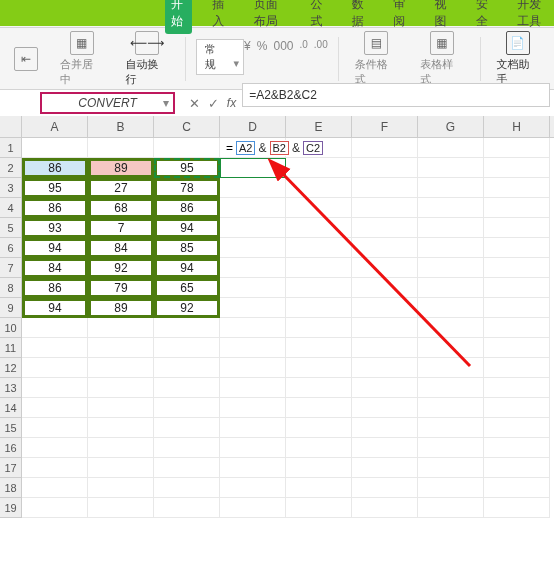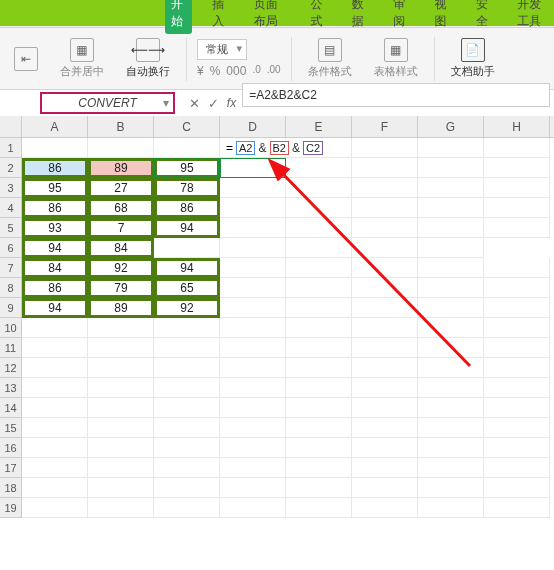--- a/index.html
+++ b/index.html
@@ -96,21 +96,21 @@
   </div>
   <div class="ribbon-group">
     <div class="ribbon-icon">▦</div>
     <span>合并居中</span>
   </div>
   <div class="ribbon-group dark">
     <div class="ribbon-icon" style="color:#333;">⟵⟶</div>
     <span style="color:#333;">自动换行</span>
   </div>
   <div class="ribbon-sep"></div>
-  <div style="display:flex;flex-direction:column;align-items:flex-start;">
+  <div style="display:flex;flex-direction:row;align-items:flex-start;">
     <div class="fmt-drop">常规</div>
     <div class="num-btns">
       <span>¥</span>
       <span>%</span>
       <span>000</span>
       <span style="font-size:10px;">.0</span>
       <span style="font-size:10px;">.00</span>
     </div>
   </div>
   <div class="ribbon-sep"></div>
@@ -205,20 +205,21 @@
         <div class="cell"></div>
         <div class="cell"></div>
         <div class="cell"></div>
         <div class="cell"></div>
         <div class="cell"></div>
       </div>
       <div class="row">
         <div class="rowh">6</div>
         <div class="cell dataA">94</div>
         <div class="cell dataB">84</div>
+        <div class="cell dataC">85</div>
         <div class="cell"></div>
         <div class="cell"></div>
         <div class="cell"></div>
         <div class="cell"></div>
         <div class="cell"></div>
       </div>
       <div class="row">
         <div class="rowh">7</div>
         <div class="cell dataA">84</div>
         <div class="cell dataB">92</div>

